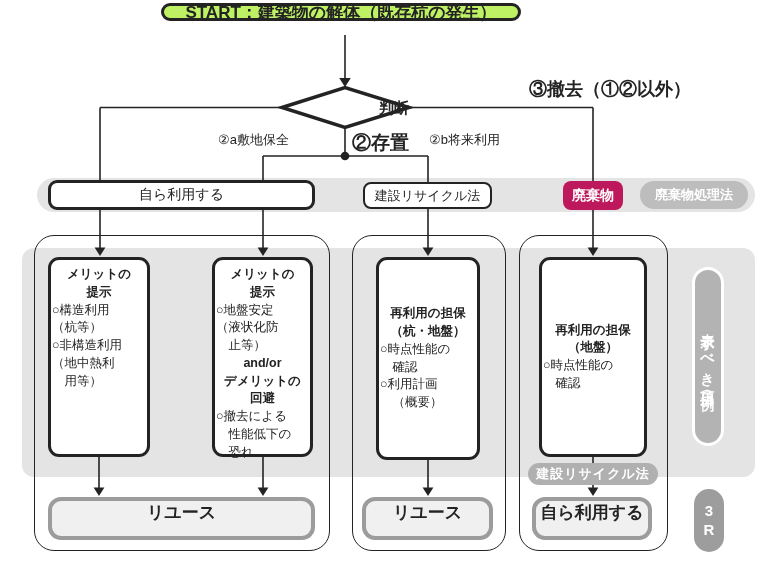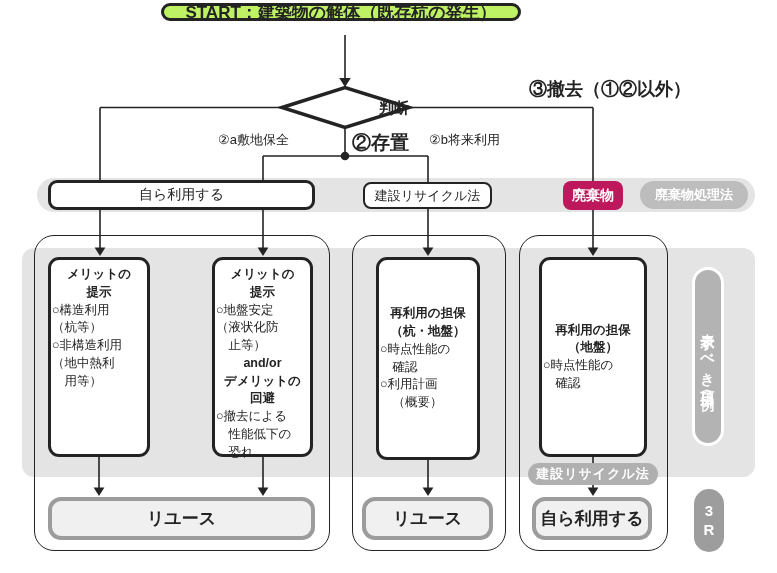--- a/index.html
+++ b/index.html
@@ -70,21 +70,21 @@
   .db2 { left: 212px; width: 101px; height: 200px; }
   .db3 { left: 376px; width: 104px; height: 203px; justify-content: center; }
   .db4 { left: 539px; width: 108px; height: 200px; justify-content: center; }
   .hdr  { font-weight: bold; text-align: center; white-space: pre-line; }
   .bod  { text-align: left; white-space: pre-line; }
   .andor{ font-weight: bold; text-align: center; }
 
   .result-box {
     position: absolute; top: 497px; height: 43px;
     background: #f0f0f0; border: 4px solid #9c9c9c; border-radius: 13px;
-    display: flex; align-items: center; justify-content: center;
+    display: flex; justify-content: center;
     font-size: 17px; font-weight: bold; z-index: 2;
   }
   .r1 { left: 48px;  width: 267px; }
   .r3 { left: 362px; width: 131px; }
   .r4 { left: 532px; width: 120px; }
 
   .side-pill {
     position: absolute; left: 692px; top: 267px; width: 32px; height: 179px;
     background: #b3b3b3; border: 3px solid #ffffff; border-radius: 17px;
     color: #fff; font-size: 14px; font-weight: bold; z-index: 3;

